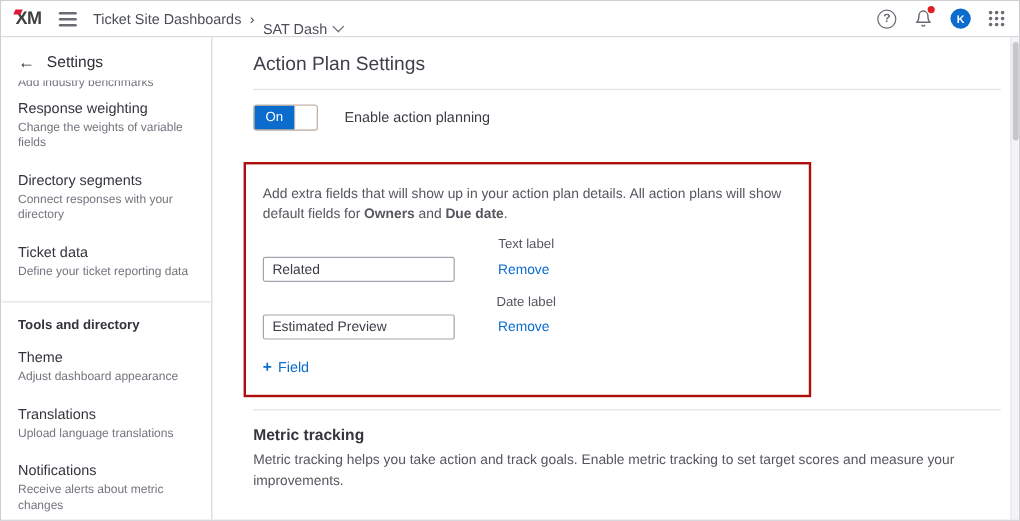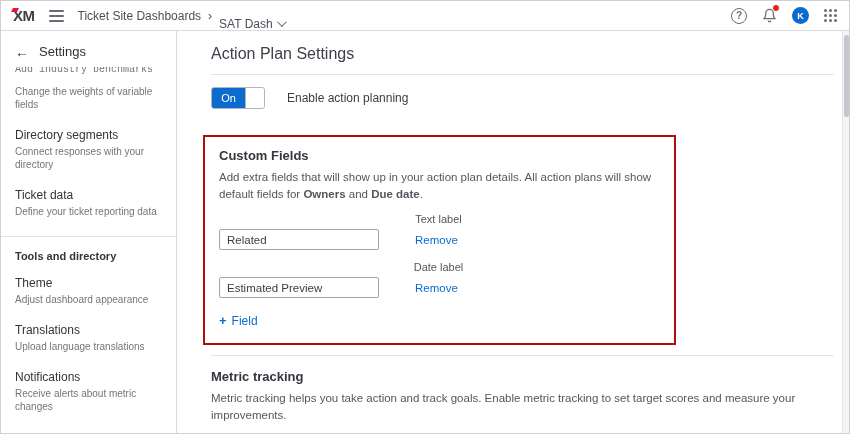--- a/index.html
+++ b/index.html
@@ -36,21 +36,21 @@
   .apps-grid i { background: #6b6b75; border-radius: 50%; }
 
   
   .sidebar {
     position: absolute; top: 30px; left: 0; bottom: 0; width: 176px;
     background: #fff; border-right: 1px solid #d9d9de; overflow: hidden;
   }
   .back-row { display: flex; align-items: center; gap: 10px; padding: 13px 14px 8px; font-size: 13px; color: #2f3037; cursor: pointer; }
   .back-arrow { font-size: 14px; color: #2f3037; line-height: 1; }
   .clipped-wrap { height: 8px; overflow: hidden; padding: 0 14px; }
-  .clipped-wrap .nav-desc { margin-top: -4px; font-family: Liberation Mono, monospace; }
+  .clipped-wrap .nav-desc { margin-top: -4px; }
   .nav-item { padding: 8px 14px 9px; cursor: pointer; }
   .nav-label { font-size: 12px; color: #33343c; line-height: 1.25; }
   .nav-desc { font-size: 10px; color: #74747e; line-height: 1.3; margin-top: 2px; }
   .side-divider { border-top: 1px solid #e2e2e6; margin: 9px 0 0; }
   .section-header { font-size: 11px; font-weight: bold; color: #33343c; padding: 13px 14px 6px; }
 
   
   .main { position: absolute; top: 30px; left: 177px; right: 7px; bottom: 0; background: #fff; padding: 14px 0 0 33px; }
   .page-title { font-size: 16px; font-weight: 500; color: #3f414a; }
   .h-divider { border-top: 1px solid #e4e4e8; margin-top: 11px; margin-right: 8px; }
@@ -132,20 +132,21 @@
   <div class="back-row">
     <span class="back-arrow">←</span>
     <span>Settings</span>
   </div>
 
   <div class="clipped-wrap">
     <div class="nav-desc">Add industry benchmarks</div>
   </div>
 
   <div class="nav-item">
+    <div class="nav-label">Response weighting</div>
     <div class="nav-desc">Change the weights of variable fields</div>
   </div>
   <div class="nav-item">
     <div class="nav-label">Directory segments</div>
     <div class="nav-desc">Connect responses with your directory</div>
   </div>
   <div class="nav-item">
     <div class="nav-label">Ticket data</div>
     <div class="nav-desc">Define your ticket reporting data</div>
   </div>
@@ -174,21 +175,20 @@
 
   <div class="toggle-row">
     <div class="toggle">
       <div class="toggle-on">On</div>
       <div class="toggle-knob"></div>
     </div>
     <div class="toggle-label">Enable action planning</div>
   </div>
 
   <div class="annotation-box">
-    <div class="section-title">Custom Fields</div>
     <div class="section-desc">
       <span>Add extra fields that will show up in your action plan details. All action plans will show default fields for </span><b>Owners</b><span> and </span><b>Due date</b><span>.</span>
     </div>
 
     <div class="field-label">Text label</div>
     <div class="field-row">
       <input class="text-input" type="text" value="Related" style="">
       <span class="remove-link">Remove</span>
     </div>
 

